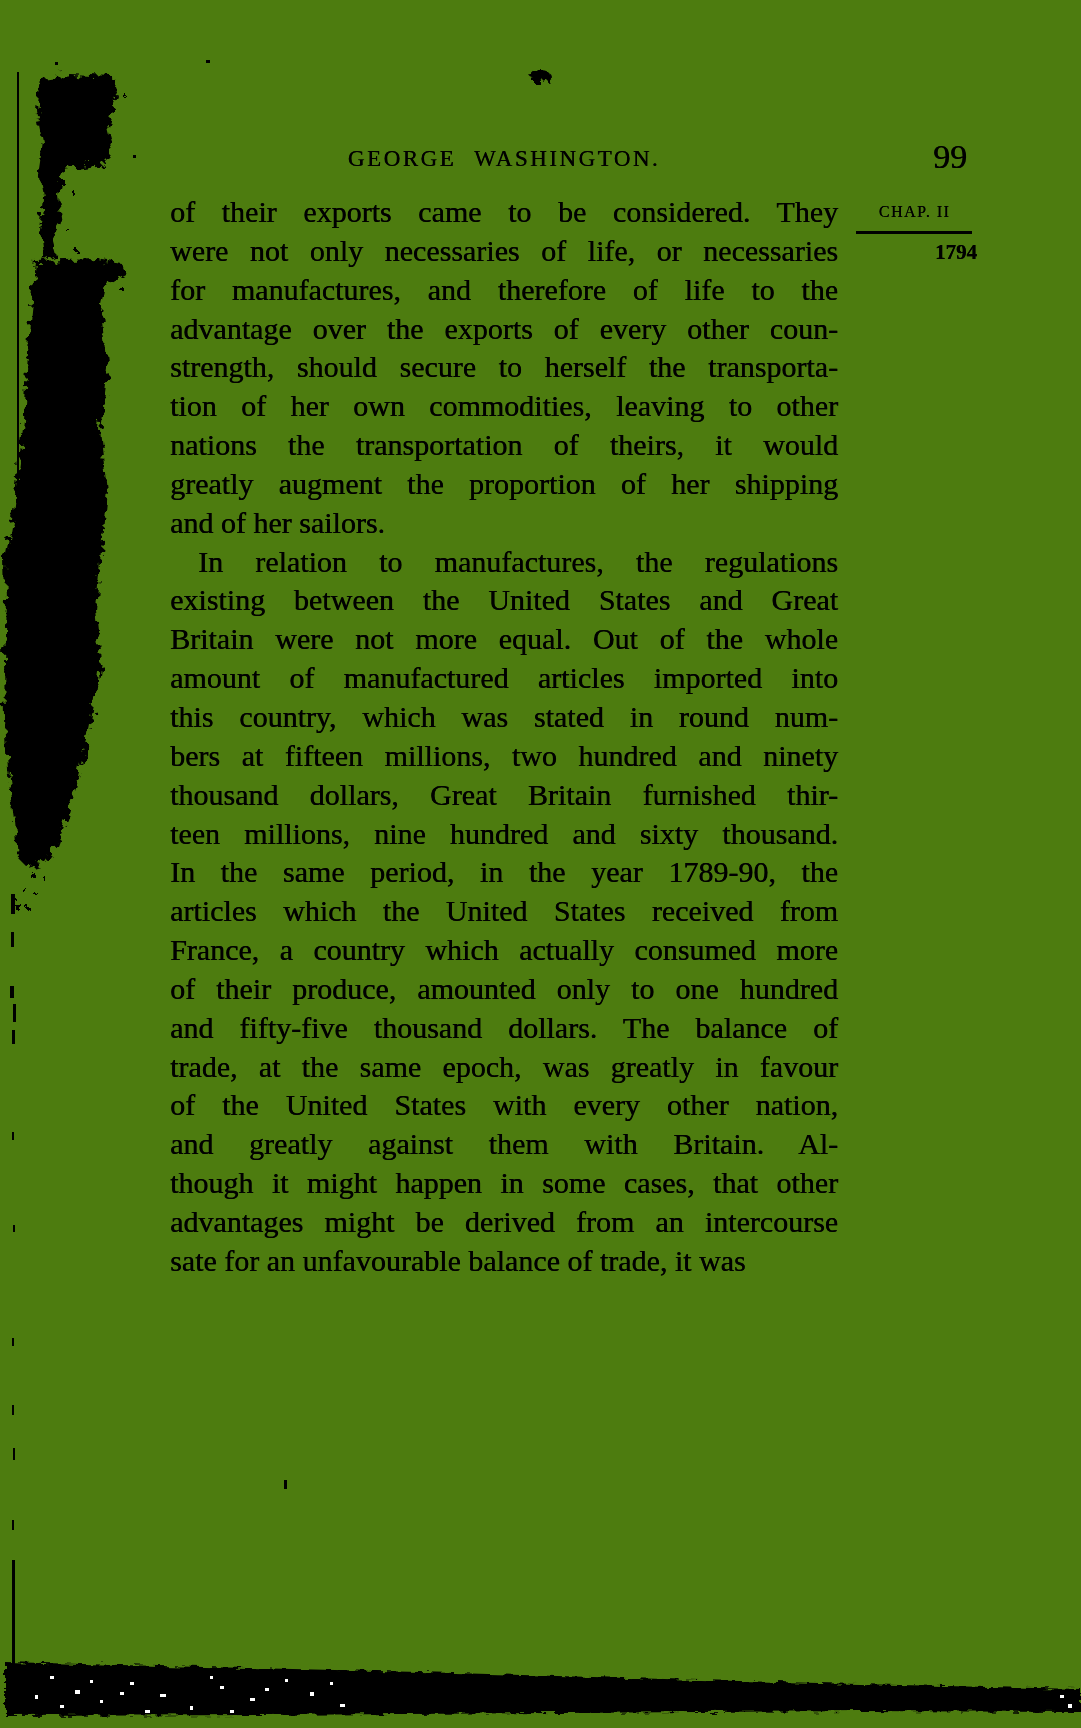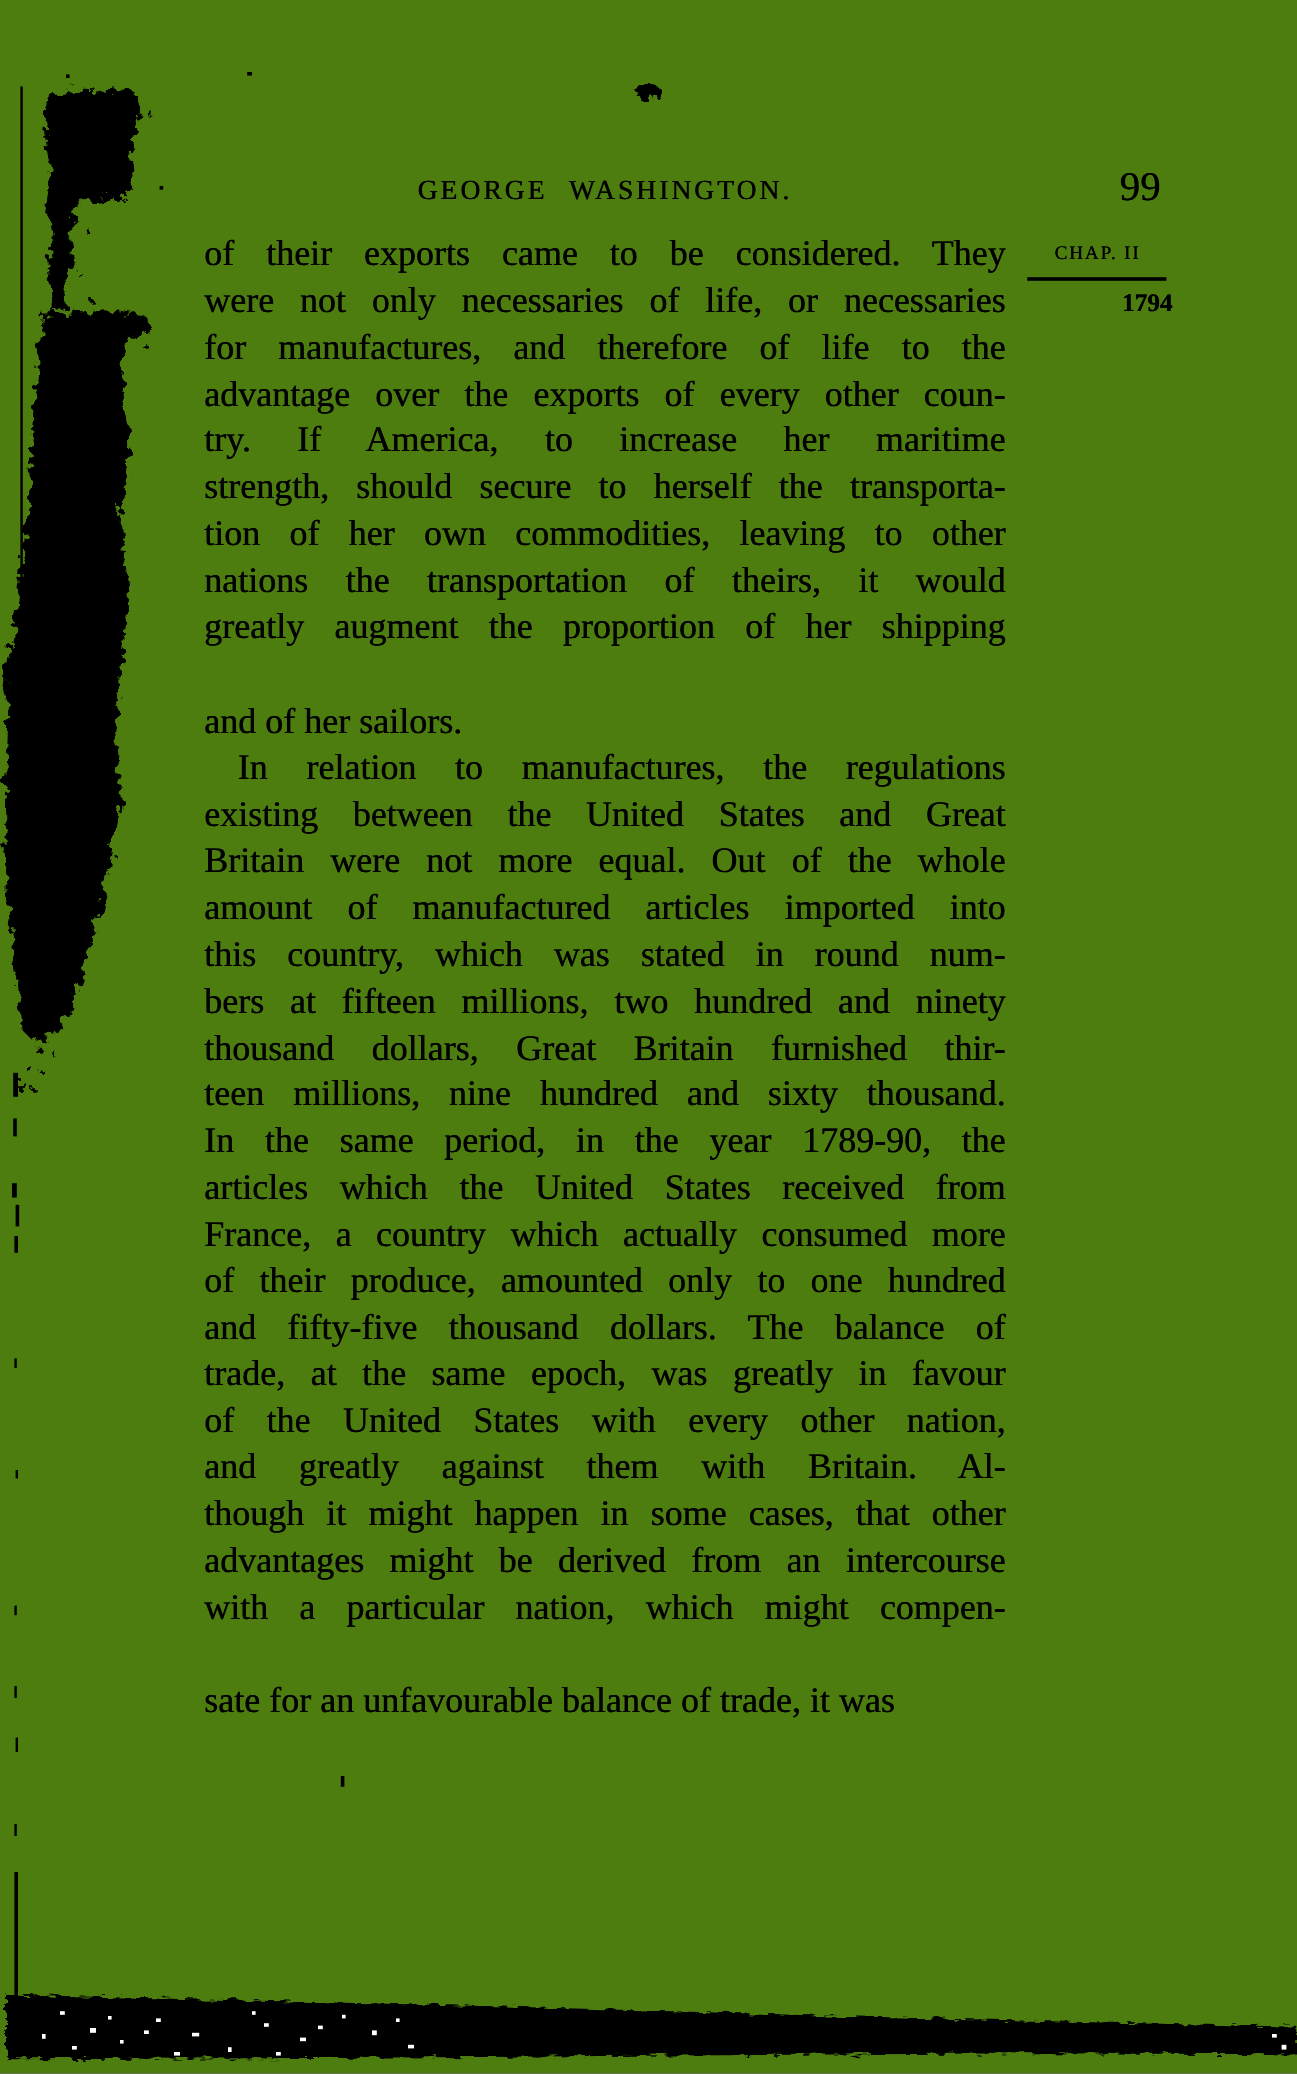--- a/index.html
+++ b/index.html
@@ -63,21 +63,21 @@
     font-size: 30px;
     text-shadow: 0.4px 0 0 #000;
   }
   .line {
     height: 38.85px;
     line-height: 38.85px;
     text-align: justify;
     text-align-last: justify;
     overflow: visible;
   }
-  .line.para-last { text-align-last: left; margin-top: 40px; }
+  .line.para-last { text-align-last: left; }
   .line.indent { text-indent: 28px; }
 </style>
 </head>
 <body>
 
 <div class="page">
 
   <svg class="artifacts" viewBox="0 0 1081 1728" xmlns="http://www.w3.org/2000/svg">
     <defs>
       <filter id="rough" x="-20%" y="-5%" width="140%" height="110%">
@@ -177,21 +177,20 @@
 
   <div class="chap-rule"></div>
 
   <div class="margin-year">1794</div>
 
   <div class="body-text">
       <div class="line">of their exports came to be considered. They</div>
       <div class="line">were not only necessaries of life, or necessaries</div>
       <div class="line">for manufactures, and therefore of life to the</div>
       <div class="line">advantage over the exports of every other coun-</div>
-      <div class="line">try. If America, to increase her maritime</div>
       <div class="line">strength, should secure to herself the transporta-</div>
       <div class="line">tion of her own commodities, leaving to other</div>
       <div class="line">nations the transportation of theirs, it would</div>
       <div class="line">greatly augment the proportion of her shipping</div>
       <div class="line para-last">and of her sailors.</div>
       <div class="line indent">In relation to manufactures, the regulations</div>
       <div class="line">existing between the United States and Great</div>
       <div class="line">Britain were not more equal. Out of the whole</div>
       <div class="line">amount of manufactured articles imported into</div>
       <div class="line">this country, which was stated in round num-</div>
@@ -201,17 +200,16 @@
       <div class="line">In the same period, in the year 1789-90, the</div>
       <div class="line">articles which the United States received from</div>
       <div class="line">France, a country which actually consumed more</div>
       <div class="line">of their produce, amounted only to one hundred</div>
       <div class="line">and fifty-five thousand dollars. The balance of</div>
       <div class="line">trade, at the same epoch, was greatly in favour</div>
       <div class="line">of the United States with every other nation,</div>
       <div class="line">and greatly against them with Britain. Al-</div>
       <div class="line">though it might happen in some cases, that other</div>
       <div class="line">advantages might be derived from an intercourse</div>
-      <div class="line">with a particular nation, which might compen-</div>
       <div class="line para-last">sate for an unfavourable balance of trade, it was</div>
     </div>
 
 </div>
 
 </body></html>

